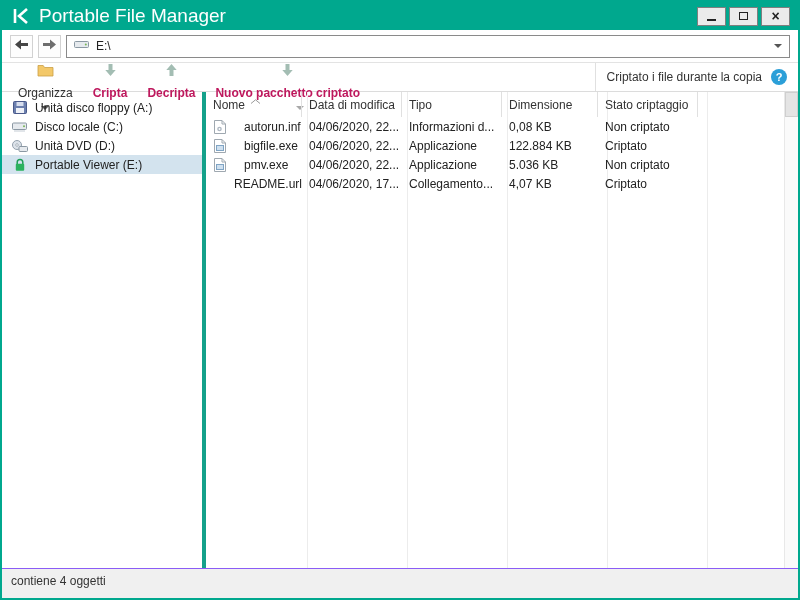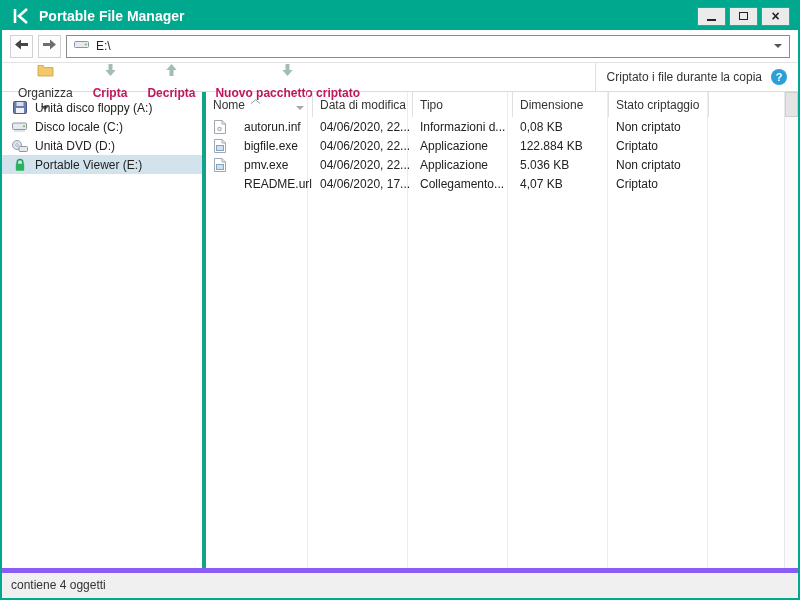--- a/index.html
+++ b/index.html
@@ -4,21 +4,21 @@
 <style>
   * { margin:0; padding:0; box-sizing:border-box; }
   html,body { width:800px; height:600px; }
   body { font-family:"Liberation Sans", sans-serif; font-size:12px; color:#222; background:#fff; }
 
   .window { position:relative; width:800px; height:600px; border:2px solid #00a88e; background:#fff; overflow:hidden; }
 
   
   .titlebar { height:28px; background:#00a88e; display:flex; align-items:center; padding:0 6px; }
   .logo { display:flex; align-items:center; margin-left:4px; }
-  .title { color:#fff; font-weight:bold; font-size:14px; margin-left:9px; }
+  .title { color:#fff; font-weight:normal; font-size:19px; margin-left:9px; }
   .win-buttons { margin-left:auto; display:flex; gap:3px; margin-right:2px; }
   .win-btn { width:29px; height:19px; background:#ebebeb; border:1px solid #7f7f7f; display:flex; align-items:center; justify-content:center; cursor:default; }
   .glyph-min { width:9px; height:2px; background:#222; margin-top:7px; }
   .glyph-max { width:9px; height:8px; border:1.5px solid #222; }
   .glyph-close { font-size:14px; font-weight:bold; color:#222; line-height:1; }
 
   
   .navrow { height:32px; background:#fff; display:flex; align-items:center; padding:0 8px; gap:5px; }
   .nav-btn { width:23px; height:23px; background:#fdfdfd; border:1px solid #d2d2d2; display:flex; align-items:center; justify-content:center; }
   .addressbar { flex:1; height:23px; border:1px solid #8a8a8a; background:#fff; display:flex; align-items:center; padding:0 7px; gap:7px; }
@@ -41,32 +41,32 @@
   .sidebar { width:200px; padding-top:6px; }
   .tree-item { height:19px; display:flex; align-items:center; gap:7px; padding-left:9px; white-space:nowrap; }
   .tree-item.selected { background:#d3e3ee; }
   .tree-icon { width:17px; display:flex; justify-content:center; }
   .v-divider { width:4px; background:#14a18a; }
 
   .filelist { flex:1; position:relative; overflow:hidden; }
   .col-line { position:absolute; top:0; bottom:0; width:1px; background:#ececec; }
   .list-header { display:flex; height:25px; position:relative; }
   .hcell { height:100%; display:flex; align-items:center; padding-left:7px; border-right:1px solid #e0e0e0; color:#333; position:relative; white-space:nowrap; overflow:hidden; }
-  .w-name{width:107px} .w-date{width:100px} .w-type{width:100px} .w-size{width:96px} .w-status{width:100px}
+  .w-name{width:96px} .w-date{width:100px} .w-type{width:100px} .w-size{width:96px} .w-status{width:100px}
   .sort-ind { position:absolute; top:1px; left:44px; }
   .list-row { display:flex; height:19px; align-items:center; position:relative; }
   .cell { padding-left:7px; white-space:nowrap; overflow:hidden; }
   .cell.name { display:flex; align-items:center; gap:18px; }
   .file-icon { width:13px; display:flex; justify-content:center; }
 
   .scroll-strip { position:absolute; top:0; right:0; bottom:0; width:14px; background:#fafafa; border-left:1px solid #e8e8e8; }
   .scroll-head { height:25px; background:#e4e4e4; border:1px solid #cfcfcf; }
 
   
-  .statusbar { height:30px; background:#f0f0f0; border-top:5px solid #8b5cf6; padding:5px 9px 0; color:#333; }
+  .statusbar { height:30px; background:#f0f0f0; border-top:1px solid #8b5cf6; padding:5px 9px 0; color:#333; }
 </style>
 </head>
 <body>
 
 <div class="window">
 
   <div class="titlebar">
     <span class="logo">
       <svg width="18" height="16" viewBox="0 0 18 16">
           <path d="M3 1 v14" stroke="#fff" stroke-width="2.6"></path>

